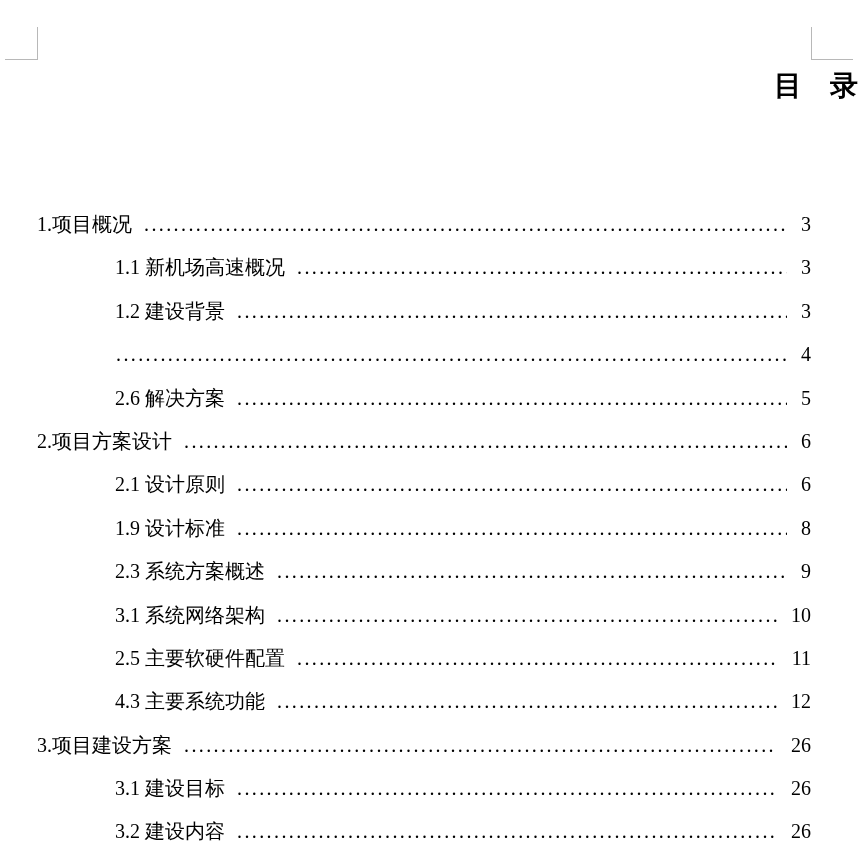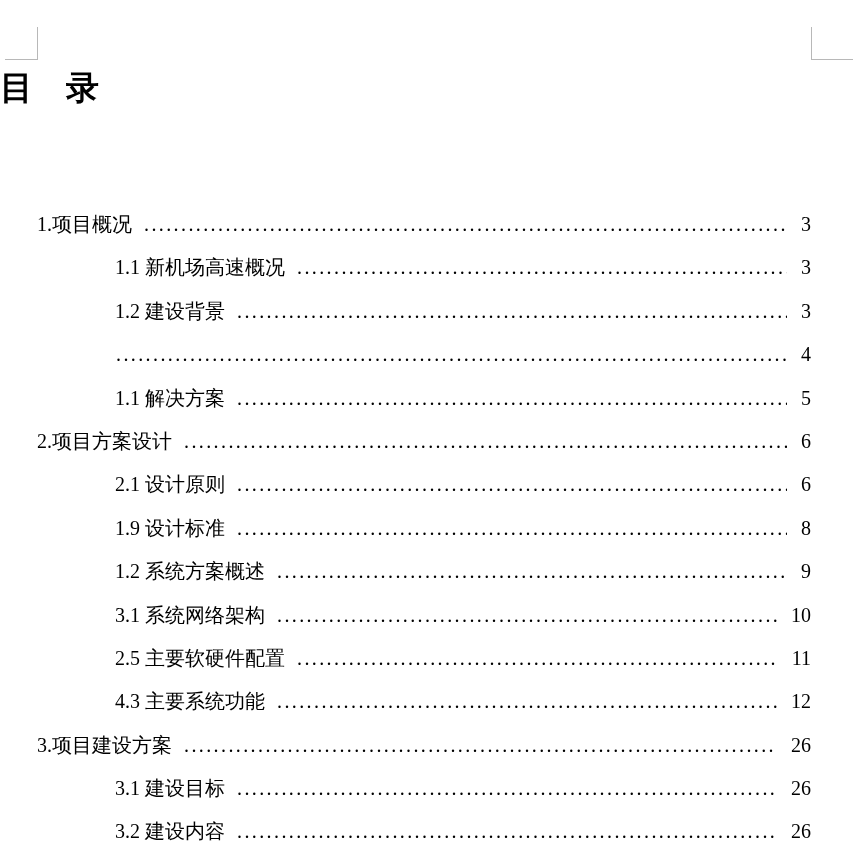--- a/index.html
+++ b/index.html
@@ -18,22 +18,22 @@
   
   .crop { position: absolute; background: #b8b8b8; }
   .crop.tl-v { left: 37px;  top: 27px; width: 1px;  height: 33px; }
   .crop.tl-h { left: 5px;   top: 59px; width: 32px; height: 1px;  }
   .crop.tr-v { left: 811px; top: 27px; width: 1px;  height: 33px; }
   .crop.tr-h { left: 811px; top: 59px; width: 42px; height: 1px;  }
 
   .doc-title {
     position: absolute;
     top: 70px; left: 0; width: 100%;
-    text-align: left;
-    font-size: 33px;
+    text-align: right;
+    font-size: 28px;
     font-weight: bold;
     line-height: 1.15;
     color: #000000;
     white-space: pre;
   }
 
   .toc {
     position: absolute;
     top: 203px;
     left: 37px;
@@ -92,41 +92,41 @@
       <div class="toc-row level2">
     <span class="toc-entry-text">1.2 建设背景</span>
     <span class="toc-dot-leader">............................................................................................................................................................................................................................</span>
     <span class="toc-entry-page">3</span>
   </div>
       <div class="toc-row level2">
     <span class="toc-dot-leader">............................................................................................................................................................................................................................</span>
     <span class="toc-entry-page">4</span>
   </div>
       <div class="toc-row level2">
-    <span class="toc-entry-text">1.1 解决方案</span>
+    <span class="toc-entry-text">2.6 解决方案</span>
     <span class="toc-dot-leader">............................................................................................................................................................................................................................</span>
     <span class="toc-entry-page">5</span>
   </div>
       <div class="toc-row level1">
     <span class="toc-entry-text">2.项目方案设计</span>
     <span class="toc-dot-leader">............................................................................................................................................................................................................................</span>
     <span class="toc-entry-page">6</span>
   </div>
       <div class="toc-row level2">
     <span class="toc-entry-text">2.1 设计原则</span>
     <span class="toc-dot-leader">............................................................................................................................................................................................................................</span>
     <span class="toc-entry-page">6</span>
   </div>
       <div class="toc-row level2">
     <span class="toc-entry-text">1.9 设计标准</span>
     <span class="toc-dot-leader">............................................................................................................................................................................................................................</span>
     <span class="toc-entry-page">8</span>
   </div>
       <div class="toc-row level2">
-    <span class="toc-entry-text">1.2 系统方案概述</span>
+    <span class="toc-entry-text">2.3 系统方案概述</span>
     <span class="toc-dot-leader">............................................................................................................................................................................................................................</span>
     <span class="toc-entry-page">9</span>
   </div>
       <div class="toc-row level2">
     <span class="toc-entry-text">3.1 系统网络架构</span>
     <span class="toc-dot-leader">............................................................................................................................................................................................................................</span>
     <span class="toc-entry-page">10</span>
   </div>
       <div class="toc-row level2">
     <span class="toc-entry-text">2.5 主要软硬件配置</span>

